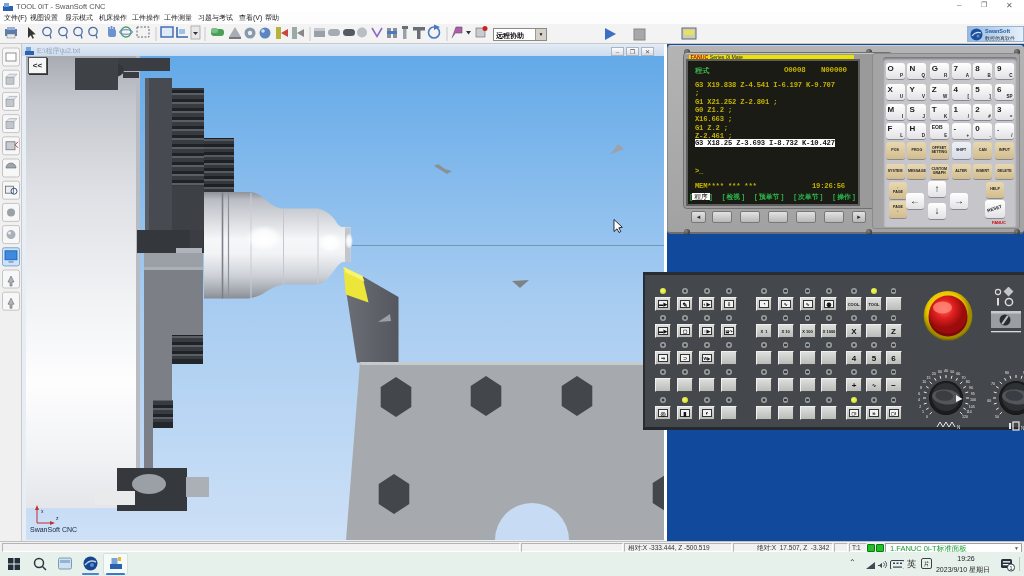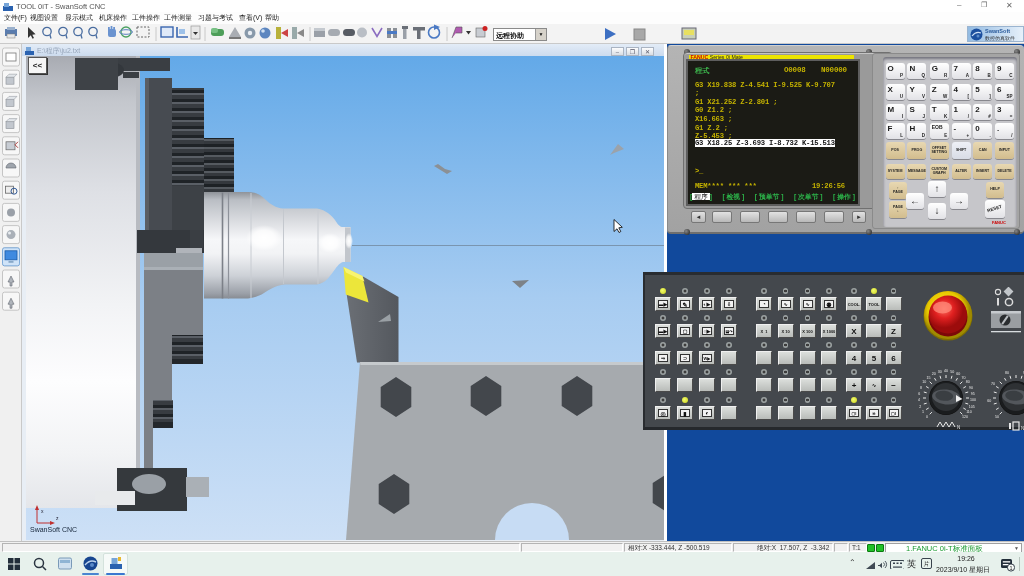--- a/index.html
+++ b/index.html
@@ -308,28 +308,28 @@
 <div class="screw" style="left:198px;top:3.5px"></div>
 <div class="screw" style="left:198px;top:183.5px"></div>
 <div class="screw" style="left:346px;top:3.5px"></div>
 <div class="screw" style="left:346px;top:183.5px"></div>
 <div id="crt">
 <div id="ybar"><span style="color:#c00;font-weight:bold;">&nbsp;FANUC</span> Series 0i Mate</div>
 <div id="screen">
 <div class="ln" style="top:5px;color:#3cb44c;font-family:'Liberation Sans';letter-spacing:0;">程式</div>
 <div class="ln" style="top:5px;left:96px;font-size:7.5px;">O0008</div>
 <div class="ln" style="top:5px;left:133px;font-size:7.5px;">N00000</div>
-<div class="ln" style="top:19.5px;">G3 X19.838 Z-4.541 I-9.525 K-9.707</div>
+<div class="ln" style="top:19.5px;">G3 X19.838 Z-4.541 I-6.197 K-9.707</div>
 <div class="ln" style="top:28.1px;">;</div>
 <div class="ln" style="top:36.7px;">G1 X21.252 Z-2.801 ;</div>
 <div class="ln" style="top:45.3px;">G0 Z1.2 ;</div>
 <div class="ln" style="top:53.9px;">X16.663 ;</div>
 <div class="ln" style="top:62.5px;">G1 Z.2 ;</div>
-<div class="ln" style="top:71.1px;">Z-5.453 ;</div>
-<div class="ln" style="top:77.5px;background:#fff;color:#111;">G3 X18.25 Z-3.693 I-8.732 K-15.513</div>
+<div class="ln" style="top:71.1px;">Z-2.461 ;</div>
+<div class="ln" style="top:77.5px;background:#fff;color:#111;">G3 X18.25 Z-3.693 I-8.732 K-10.427</div>
 <div class="ln" style="top:106px;">&gt;_</div>
 <div class="ln" style="top:121px;">MEM**** *** ***</div>
 <div class="ln" style="top:121px;left:124px;">19:26:56</div>
 <div class="ln" style="top:130.5px;left:2px;width:165px;color:#2cb44a;font-family:'Liberation Sans';font-size:6.8px;letter-spacing:0;display:flex;justify-content:space-between;"><span>[<b style="background:#fff;color:#111;font-weight:normal;">&nbsp;程序&nbsp;</b>]</span><span>[&nbsp;检视&nbsp;]</span><span>[&nbsp;预单节&nbsp;]</span><span>[&nbsp;次单节&nbsp;]</span><span>[&nbsp;操作&nbsp;]</span></div>
 </div>
 </div>
 <div class="sk" style="left:23px;width:15px;">◄</div>
 <div class="sk" style="left:44px;width:20px;"></div>
 <div class="sk" style="left:72px;width:20px;"></div>
 <div class="sk" style="left:100px;width:20px;"></div>
@@ -817,21 +817,21 @@
 <div class="seg" style="left:521px;width:102px;"></div>
 <div class="seg" style="left:624px;width:108px;"></div>
 <div class="seg" style="left:733px;width:100px;"></div>
 <div class="seg" style="left:834px;width:14px;"></div>
 <div class="seg" style="left:849px;width:18px;"></div>
 <div class="abs nowrap" style="left:628px;top:2px;">相对:X -333.444, Z -500.519</div>
 <div class="abs nowrap" style="left:757px;top:2px;">绝对:X &nbsp;17.507, Z &nbsp;-3.342</div>
 <div class="abs nowrap" style="left:852px;top:2px;">T:1</div>
 <div class="abs" style="left:867px;top:1.5px;width:8px;height:8px;background:#22c028;border:1px solid #0a7a10;border-radius:1px;"></div>
 <div class="abs" style="left:876px;top:1.5px;width:8px;height:8px;background:#22c028;border:1px solid #0a7a10;border-radius:1px;"></div>
-<div class="abs nowrap" style="left:885px;top:0.5px;width:137px;height:10px;background:#fff;border:1px solid #a0a0a0;color:#1a9a30;padding-left:20px;font-size:7.5px;">1.FANUC 0i-T标准面板<span class="abs" style="right:2px;top:1px;color:#555;font-size:5px;">▼</span></div>
+<div class="abs nowrap" style="left:885px;top:0.5px;width:137px;height:10px;background:#fff;border:1px solid #a0a0a0;color:#1a9a30;padding-left:4px;font-size:7.5px;">1.FANUC 0i-T标准面板<span class="abs" style="right:2px;top:1px;color:#555;font-size:5px;">▼</span></div>
 </div>
 <div id="taskbar">
 <svg class="abs" style="left:8px;top:6px" width="12" height="12">
       <rect width="5.5" height="5.5" fill="#222e3a"></rect>
       <rect x="6.5" width="5.5" height="5.5" fill="#222e3a"></rect>
       <rect y="6.5" width="5.5" height="5.5" fill="#222e3a"></rect>
       <rect x="6.5" y="6.5" width="5.5" height="5.5" fill="#222e3a"></rect>
     </svg>
 <svg class="abs" style="left:33px;top:5px" width="14" height="14">
       <circle cx="6" cy="6" r="4.5" fill="none" stroke="#2a3440" stroke-width="1.5"></circle>

